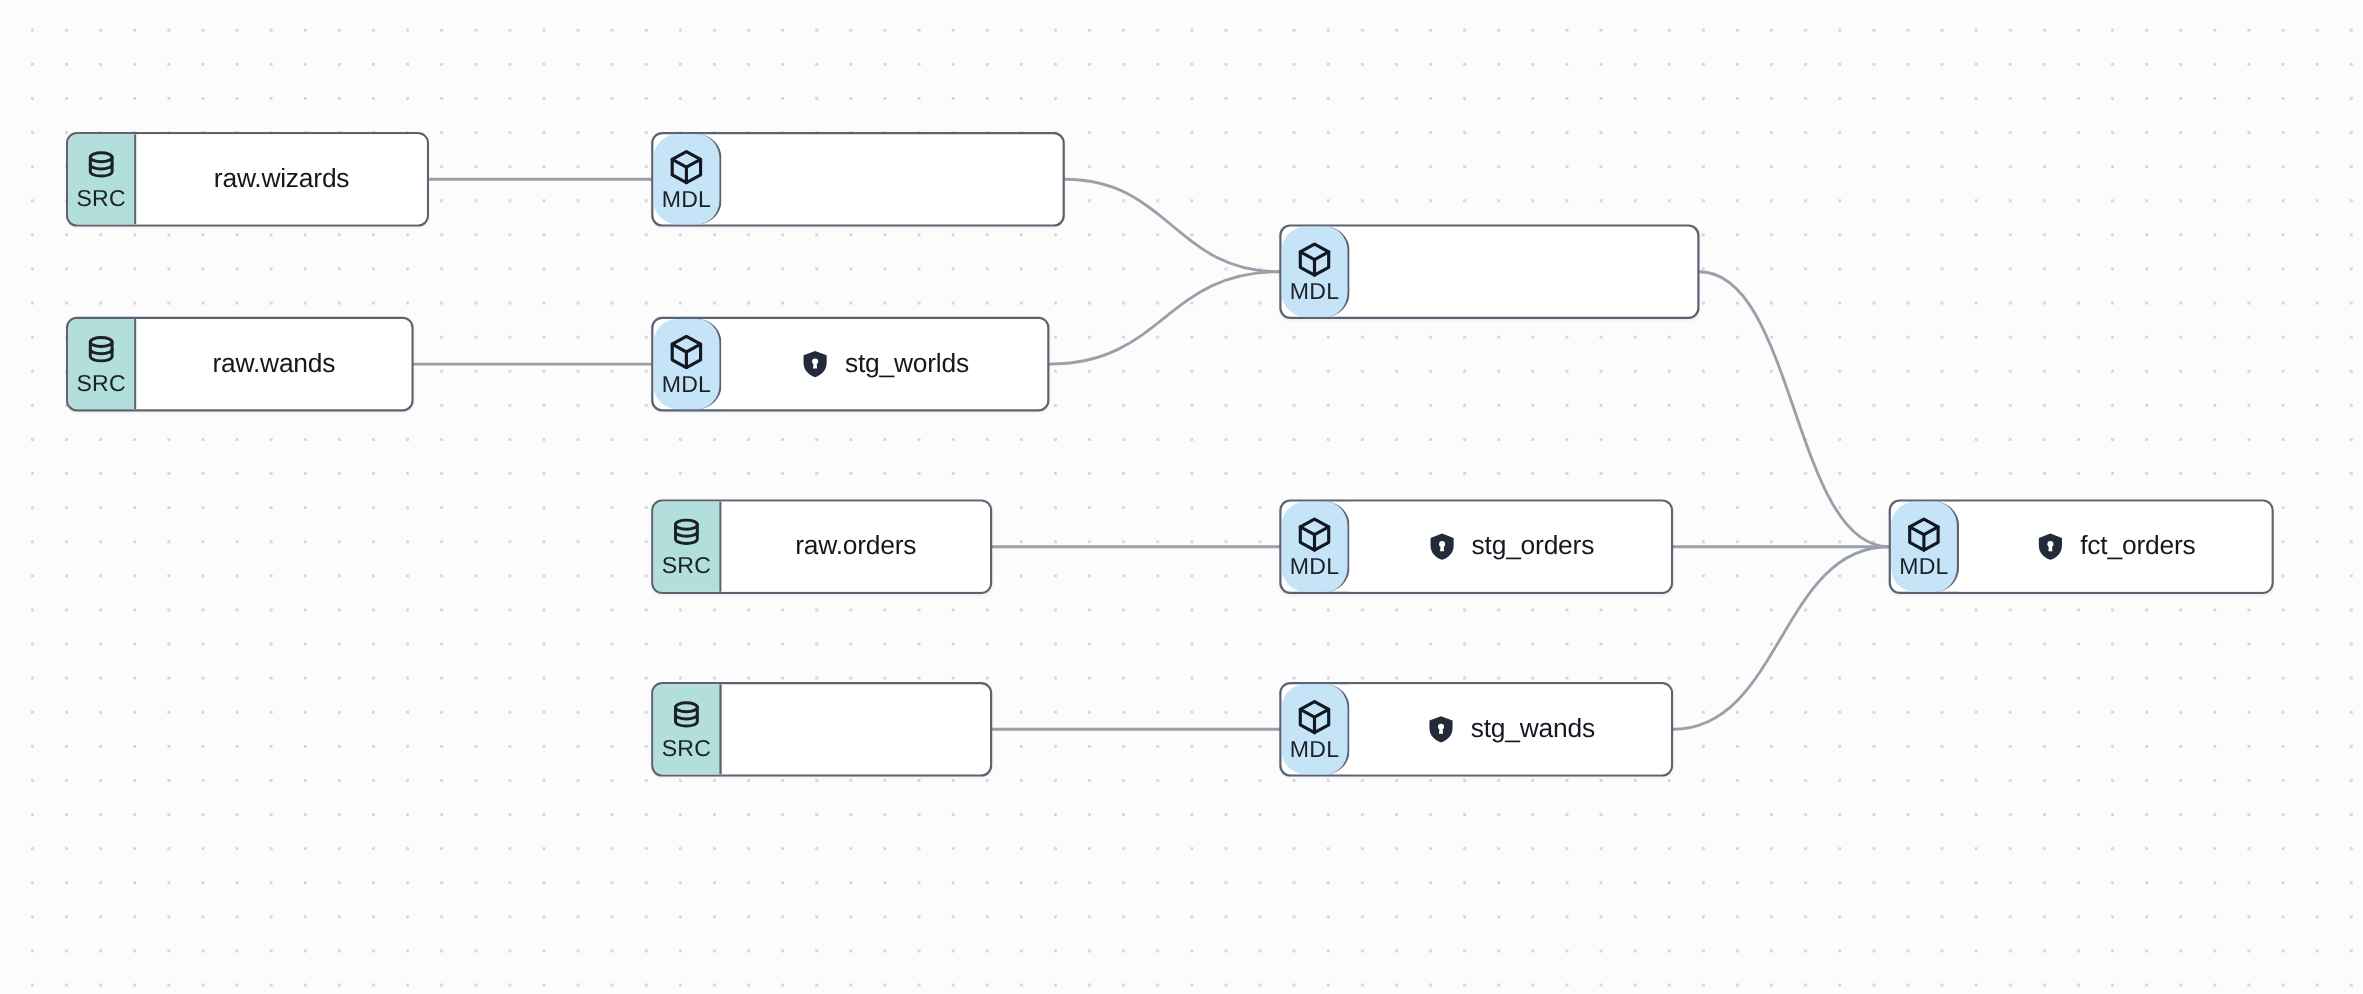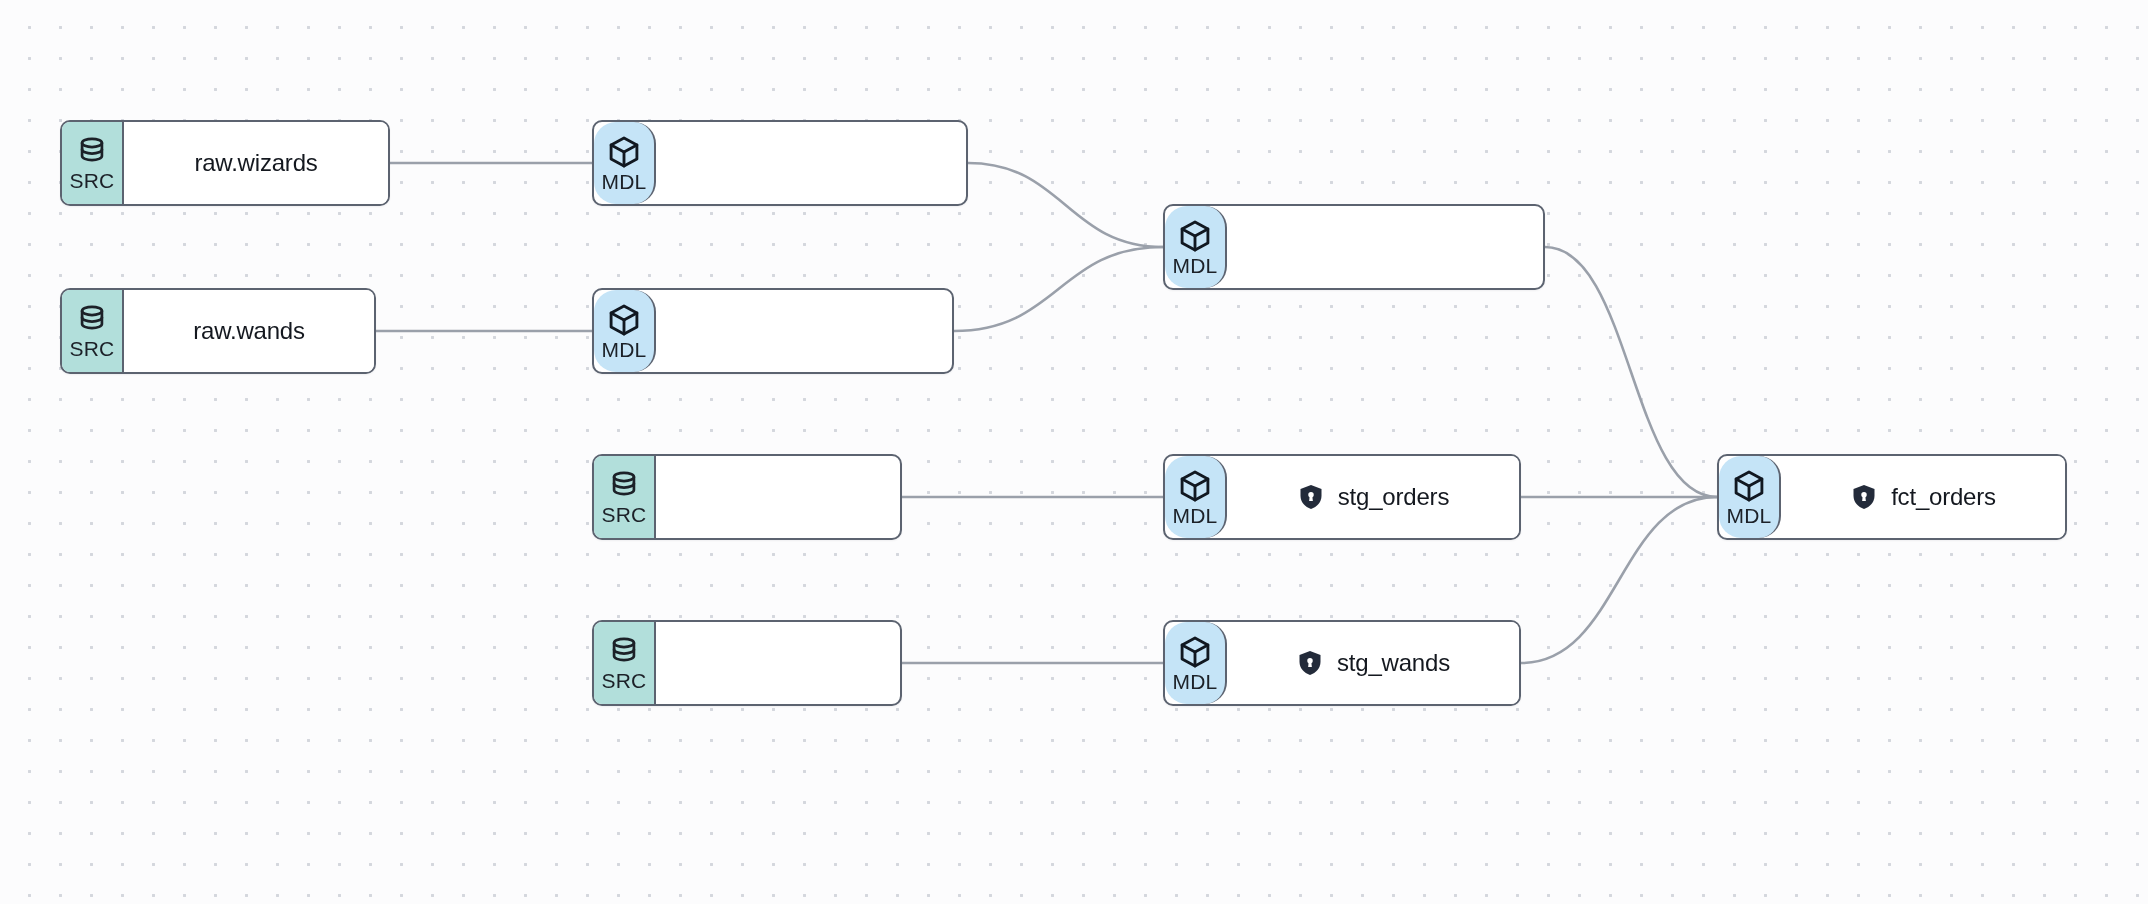--- a/index.html
+++ b/index.html
@@ -127,20 +127,23 @@
       </div>
       <div class="node" style="left: 592px; top: 454px; width: 310px; height: 86px;">
         <div class="badge src">
           <span class="badge-icon"><svg width="34" height="34" viewBox="0 0 24 24" fill="none" stroke="#1c2128" stroke-width="1.9" stroke-linecap="round" stroke-linejoin="round">
               <ellipse cx="12" cy="5.6" rx="7" ry="2.9"></ellipse>
               <path d="M5 5.6 v4.6 c0 1.6 3.1 2.9 7 2.9 s7 -1.3 7 -2.9 V5.6"></path>
               <path d="M5 10.2 v4.6 c0 1.6 3.1 2.9 7 2.9 s7 -1.3 7 -2.9 v-4.6"></path>
             </svg></span>
           <span class="badge-text">SRC</span>
         </div>
+        <div class="node-body">
+          <span class="node-label">raw.orders</span>
+        </div>
       </div>
       <div class="node" style="left: 592px; top: 620px; width: 310px; height: 86px;">
         <div class="badge src">
           <span class="badge-icon"><svg width="34" height="34" viewBox="0 0 24 24" fill="none" stroke="#1c2128" stroke-width="1.9" stroke-linecap="round" stroke-linejoin="round">
               <ellipse cx="12" cy="5.6" rx="7" ry="2.9"></ellipse>
               <path d="M5 5.6 v4.6 c0 1.6 3.1 2.9 7 2.9 s7 -1.3 7 -2.9 V5.6"></path>
               <path d="M5 10.2 v4.6 c0 1.6 3.1 2.9 7 2.9 s7 -1.3 7 -2.9 v-4.6"></path>
             </svg></span>
           <span class="badge-text">SRC</span>
         </div>
@@ -157,20 +160,28 @@
       </div>
       <div class="node" style="left: 592px; top: 288px; width: 362px; height: 86px;">
         <div class="badge mdl">
           <span class="badge-icon"><svg width="36" height="36" viewBox="0 0 24 24" fill="none" stroke="#111821" stroke-width="1.9" stroke-linecap="round" stroke-linejoin="round">
               <path d="M12 2.6 L20.6 7.3 V16.7 L12 21.4 L3.4 16.7 V7.3 Z"></path>
               <path d="M3.4 7.3 L12 12 L20.6 7.3"></path>
               <path d="M12 12 V21.4"></path>
             </svg></span>
           <span class="badge-text">MDL</span>
         </div>
+        <div class="node-body">
+          <span class="shield-icon"><svg width="28" height="28" viewBox="0 0 24 24">
+              <path fill="#232b3a" d="M12 1.8 L21 5.2 V11 c0 5.6 -3.8 9.6 -9 11.2 C6.8 20.6 3 16.6 3 11 V5.2 Z"></path>
+              <circle cx="12" cy="10" r="2.35" fill="#ffffff"></circle>
+              <path fill="#ffffff" d="M10.95 10.4 h2.1 l0.55 5.1 h-3.2 Z"></path>
+            </svg></span>
+          <span class="node-label">stg_worlds</span>
+        </div>
       </div>
       <div class="node" style="left: 1163px; top: 454px; width: 358px; height: 86px;">
         <div class="badge mdl">
           <span class="badge-icon"><svg width="36" height="36" viewBox="0 0 24 24" fill="none" stroke="#111821" stroke-width="1.9" stroke-linecap="round" stroke-linejoin="round">
               <path d="M12 2.6 L20.6 7.3 V16.7 L12 21.4 L3.4 16.7 V7.3 Z"></path>
               <path d="M3.4 7.3 L12 12 L20.6 7.3"></path>
               <path d="M12 12 V21.4"></path>
             </svg></span>
           <span class="badge-text">MDL</span>
         </div>

